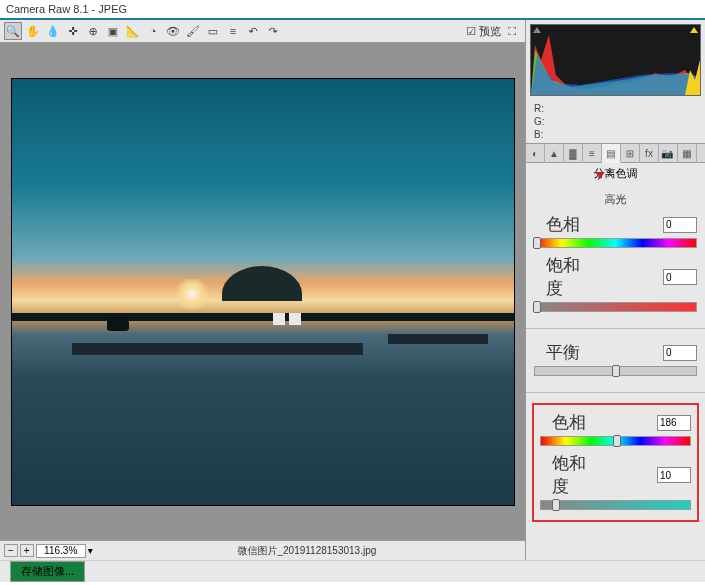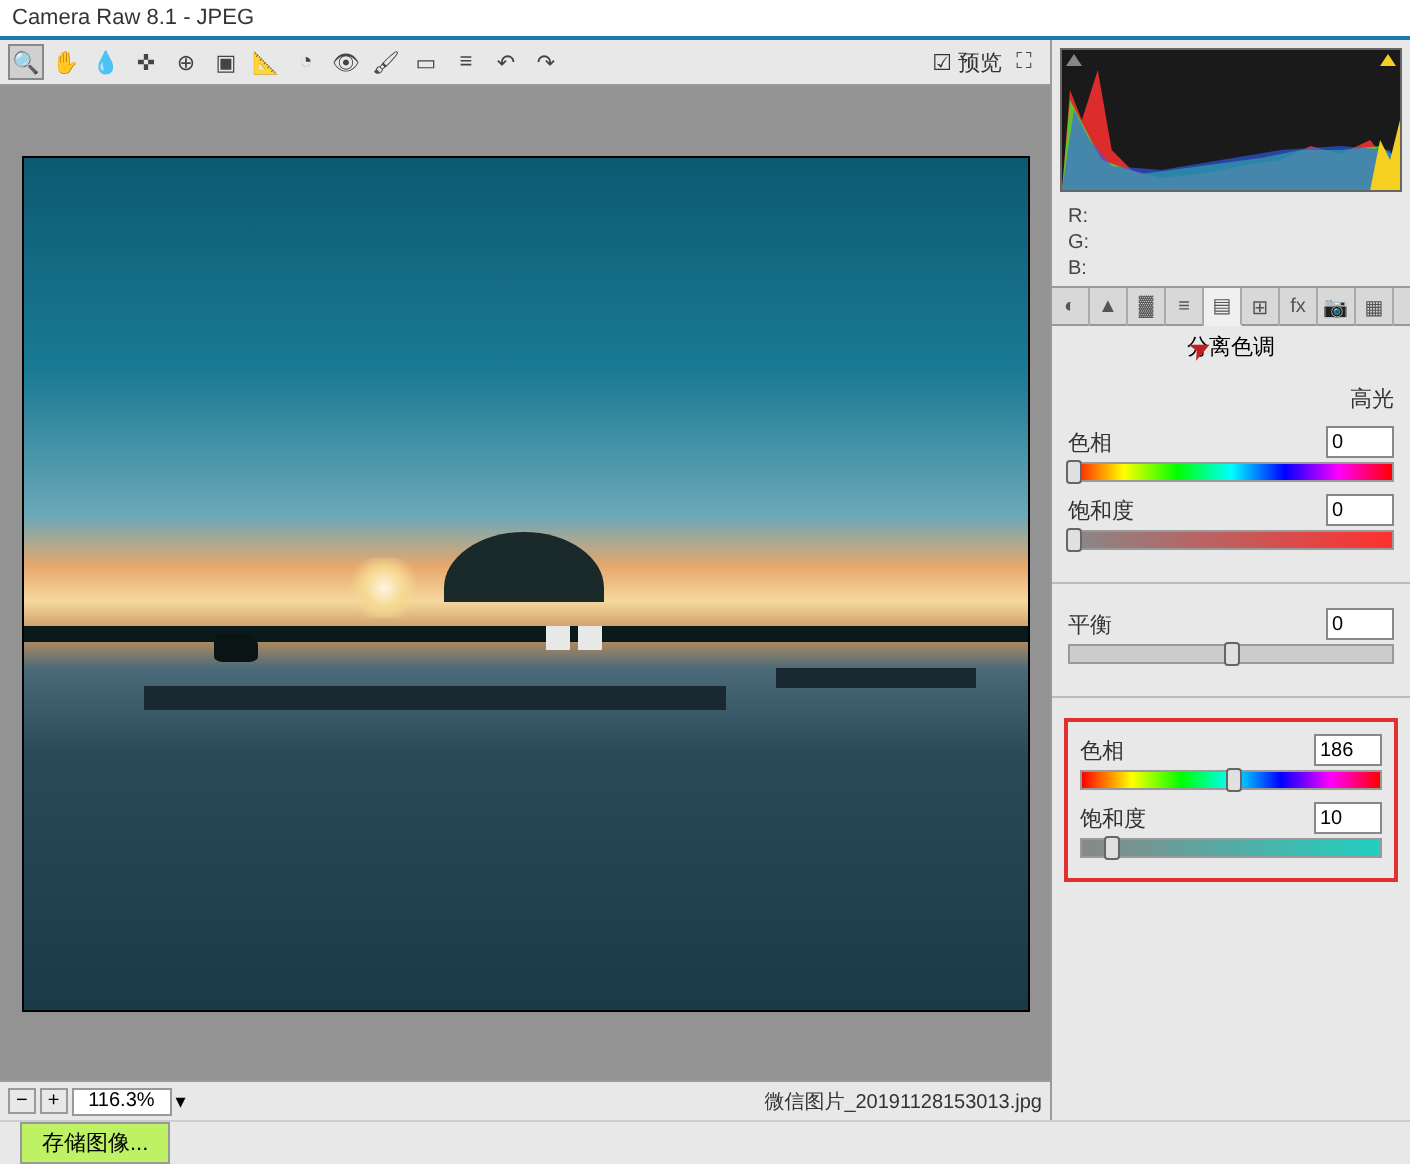--- a/index.html
+++ b/index.html
@@ -20,41 +20,41 @@
 .dock1 { position: absolute; left: 12%; top: 62%; width: 58%; height: 12px; background: #1a2832; }
 .dock2 { position: absolute; left: 75%; top: 60%; width: 20%; height: 10px; background: #1a2832; }
 .dog { position: absolute; left: 19%; top: 56%; width: 22px; height: 14px; background: #0a1414; border-radius: 20% 40% 20% 20%; }
 .chairs { position: absolute; left: 52%; top: 55%; width: 50px; height: 14px; }
 .chairs::before, .chairs::after { content: ''; position: absolute; width: 12px; height: 12px; background: #e8e8e8; top: 0; }
 .chairs::before { left: 0; }
 .chairs::after { left: 16px; }
 .bottombar { height: 20px; background: #e8e8e8; border-top: 1px solid #999; display: flex; align-items: center; padding: 0 4px; }
 .zoom-group { display: flex; align-items: center; gap: 2px; font-size: 10px; }
 .zoom-group input { width: 50px; height: 14px; font-size: 10px; text-align: center; border: 1px solid #999; }
-.filename { flex: 1; text-align: right; font-size: 10px; color: #333; }
+.filename { flex: 1; text-align: center; font-size: 10px; color: #333; }
 .footer { height: 22px; background: #e8e8e8; border-top: 1px solid #ccc; display: flex; align-items: center; padding: 0 10px; }
-.footer-btn { padding: 2px 10px; background: #bef264; border: 1px solid #999; font-size: 11px; cursor: pointer; }
+.footer-btn { padding: 2px 10px; background: #15803d; border: 1px solid #999; font-size: 11px; cursor: pointer; }
 .footer-link { flex: 1; text-align: center; color: #0066cc; text-decoration: underline; font-size: 10px; cursor: pointer; }
 .right-btns { display: flex; gap: 8px; }
 .right { width: 180px; background: #e8e8e8; border-left: 1px solid #999; display: flex; flex-direction: column; }
 .histogram { height: 72px; margin: 4px; position: relative; background: #1a1a1a; border: 1px solid #666; overflow: hidden; }
 .histo-svg { width: 100%; height: 100%; }
 .histo-tri { position: absolute; top: 2px; width: 0; height: 0; border-left: 4px solid transparent; border-right: 4px solid transparent; }
 .histo-tri.l { left: 2px; border-bottom: 6px solid #888; }
 .histo-tri.r { right: 2px; border-bottom: 6px solid #f5d020; }
 .rgb-read { padding: 2px 8px; font-size: 10px; color: #444; line-height: 1.3; }
 .tab-strip { height: 20px; display: flex; border-top: 1px solid #999; border-bottom: 1px solid #999; background: #d8d8d8; position: relative; }
 .tab { width: 19px; height: 19px; border-right: 1px solid #aaa; display: flex; align-items: center; justify-content: center; font-size: 10px; color: #555; cursor: pointer; }
 .tab.active { background: #f0f0f0; border-bottom: 1px solid #f0f0f0; }
 .arrow { position: absolute; left: 68px; top: 22px; color: #c02020; font-size: 14px; transform: rotate(-25deg); pointer-events: none; }
 .panel-title { text-align: center; font-size: 11px; padding: 3px 0; background: #e8e8e8; }
 .panel { padding: 4px 8px; }
-.section-title { text-align: right; font-size: 11px; padding: 4px 0; color: #333; }
+.section-title { text-align: center; font-size: 11px; padding: 4px 0; color: #333; }
 .slider-row { display: flex; align-items: center; margin: 2px 0; }
-.slider-row .lbl { width: 44px; font-size: 11px; color: #333; }
+.slider-row .lbl { width: 44px; font-size: 17px; color: #333; margin-left: 12px; }
 .slider-row input[type=text] { width: 34px; height: 16px; font-size: 10px; text-align: left; padding: 0 2px; border: 1px solid #888; }
 .slider-track { height: 10px; margin: 0 0 6px 0; position: relative; border: 1px solid #999; }
 .hue-track { background: linear-gradient(to right, #ff0000, #ffff00, #00ff00, #00ffff, #0000ff, #ff00ff, #ff0000); }
 .sat-track-r { background: linear-gradient(to right, #888, #ff3030); }
 .sat-track-c { background: linear-gradient(to right, #888, #20d0c0); }
 .plain-track { background: #ccc; }
 .thumb { position: absolute; top: -2px; width: 8px; height: 12px; background: #e0e0e0; border: 1px solid #666; border-radius: 2px; cursor: pointer; }
 .highlight-box { border: 2px solid #e03030; padding: 4px 6px; margin: 4px 6px; }
 .sep { height: 1px; background: #bbb; margin: 6px 0; }
 </style>

